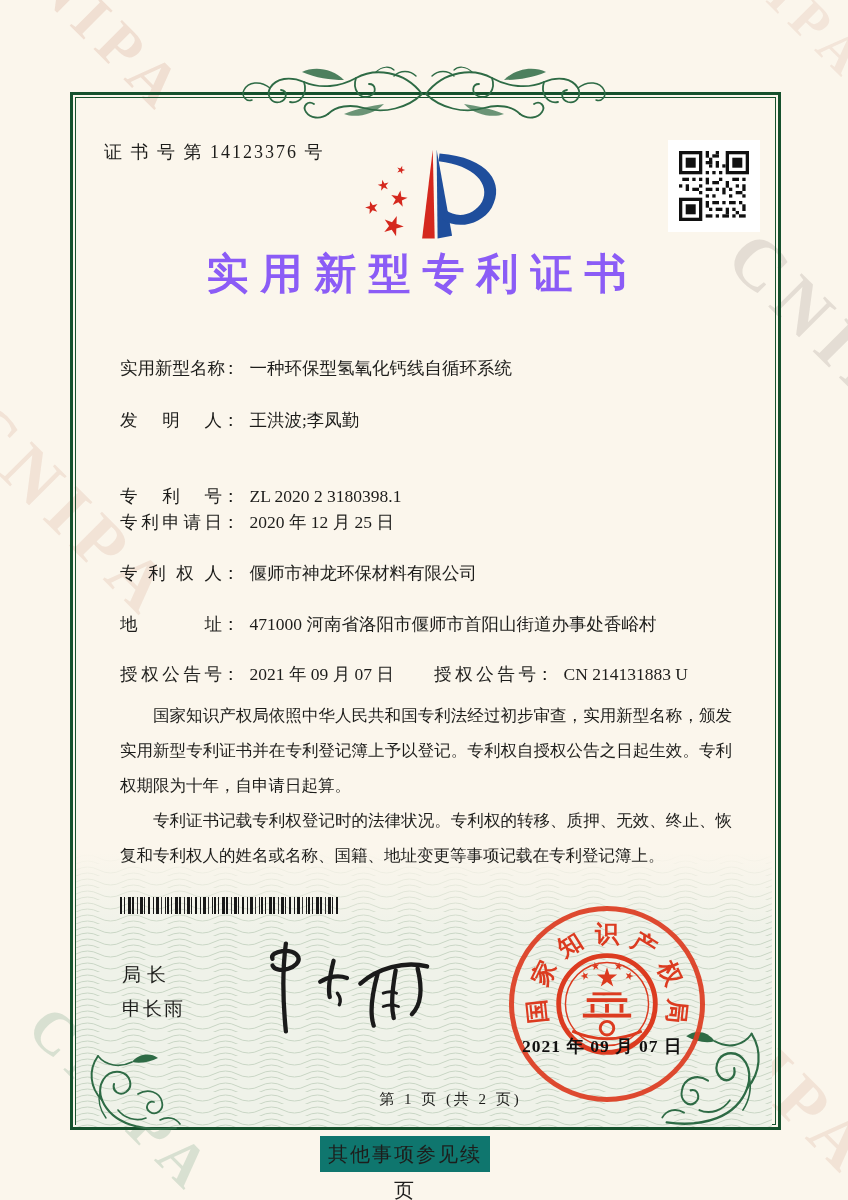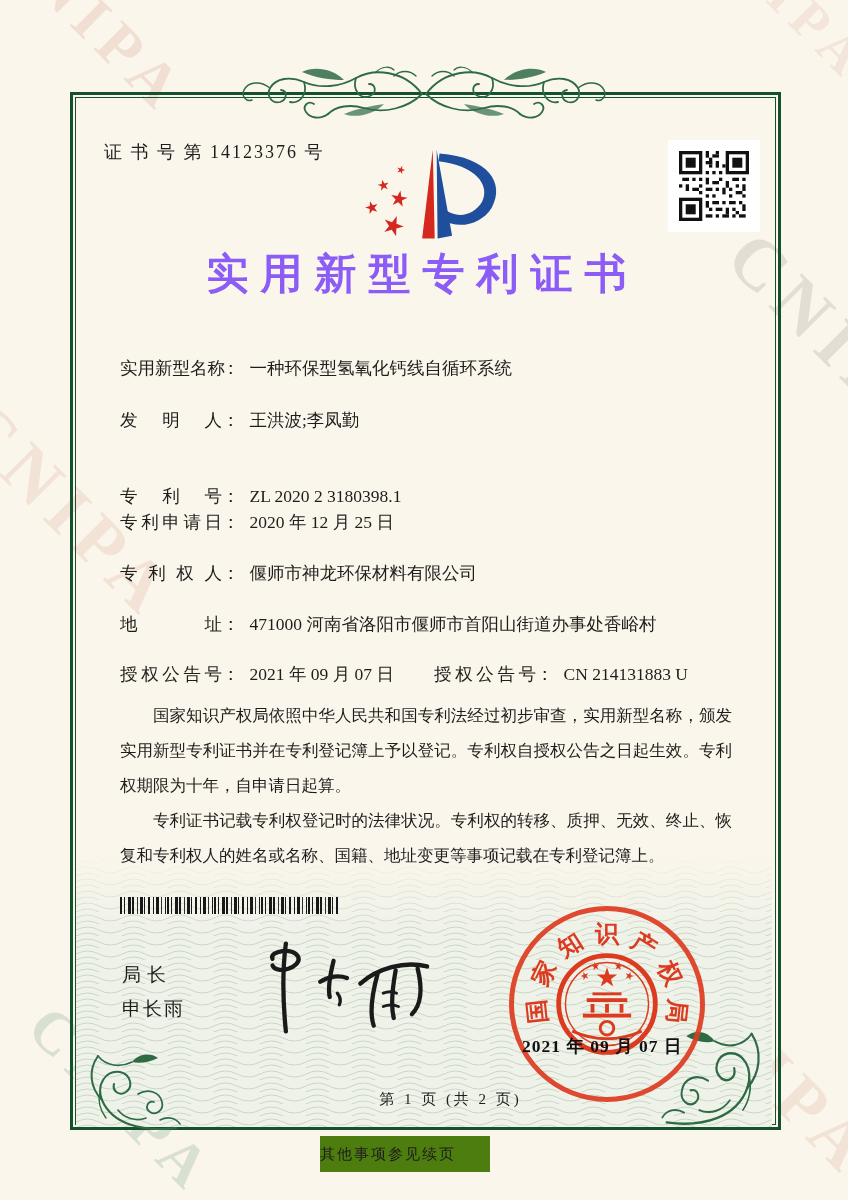--- a/index.html
+++ b/index.html
@@ -60,21 +60,21 @@
   .signer-title{position:absolute;left:122px;top:962px;font-size:19px;letter-spacing:6px;font-family:"Liberation Sans","DejaVu Sans",sans-serif;}
   .signer-name{position:absolute;left:122px;top:996px;font-size:19px;letter-spacing:2px;font-family:Liberation Mono, monospace;}
   .signature{position:absolute;left:228px;top:934px;}
 
   .seal{position:absolute;left:509px;top:906px;width:186px;height:186px;border:5px solid rgba(220,59,32,.92);border-radius:50%;}
   .seal-char{position:absolute;left:50%;top:50%;font-size:24px;font-weight:bold;color:#dc3b20;font-family:"Liberation Sans","DejaVu Sans",sans-serif;}
   .seal-emblem{position:absolute;left:50%;top:50%;transform:translate(-50%,-50%);}
   .seal-date{position:absolute;left:522px;top:1034px;width:190px;font-size:17.5px;font-weight:bold;color:#111;letter-spacing:1px;white-space:nowrap;}
 
   .pageinfo{position:absolute;left:86px;top:1090px;width:705px;text-align:center;font-size:15px;letter-spacing:3px;margin-left:12px;}
-  .notebox{position:absolute;left:320px;top:1136px;width:170px;height:36px;background:#4d7c0f;line-height:36px;font-size:15px;letter-spacing:2px;}
+  .notebox{position:absolute;left:320px;top:1136px;width:170px;height:36px;background:#0f766e;text-align:center;line-height:36px;font-size:20px;letter-spacing:2px;}
 
   .topfl{position:absolute;left:224px;top:64px;}
   .cornerL{position:absolute;left:72px;top:1048px;}
   .cornerR{position:absolute;left:660px;top:1024px;}
   .defs{position:absolute;width:0;height:0;}
 </style>
 </head>
 <body>
 
 <div class="page">

